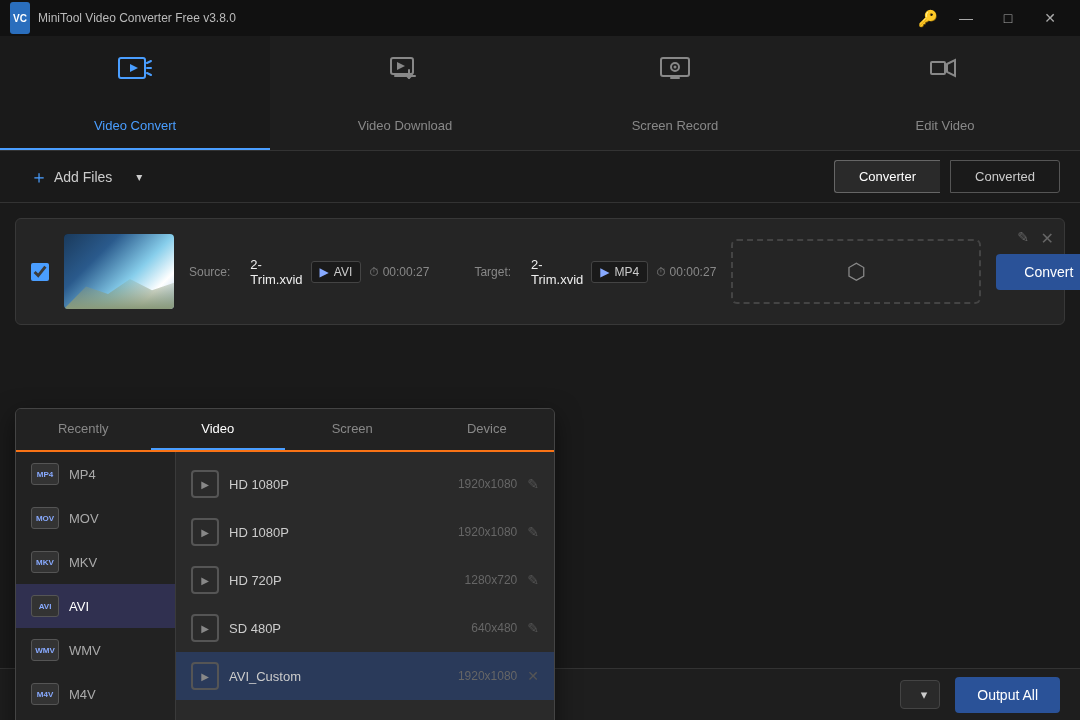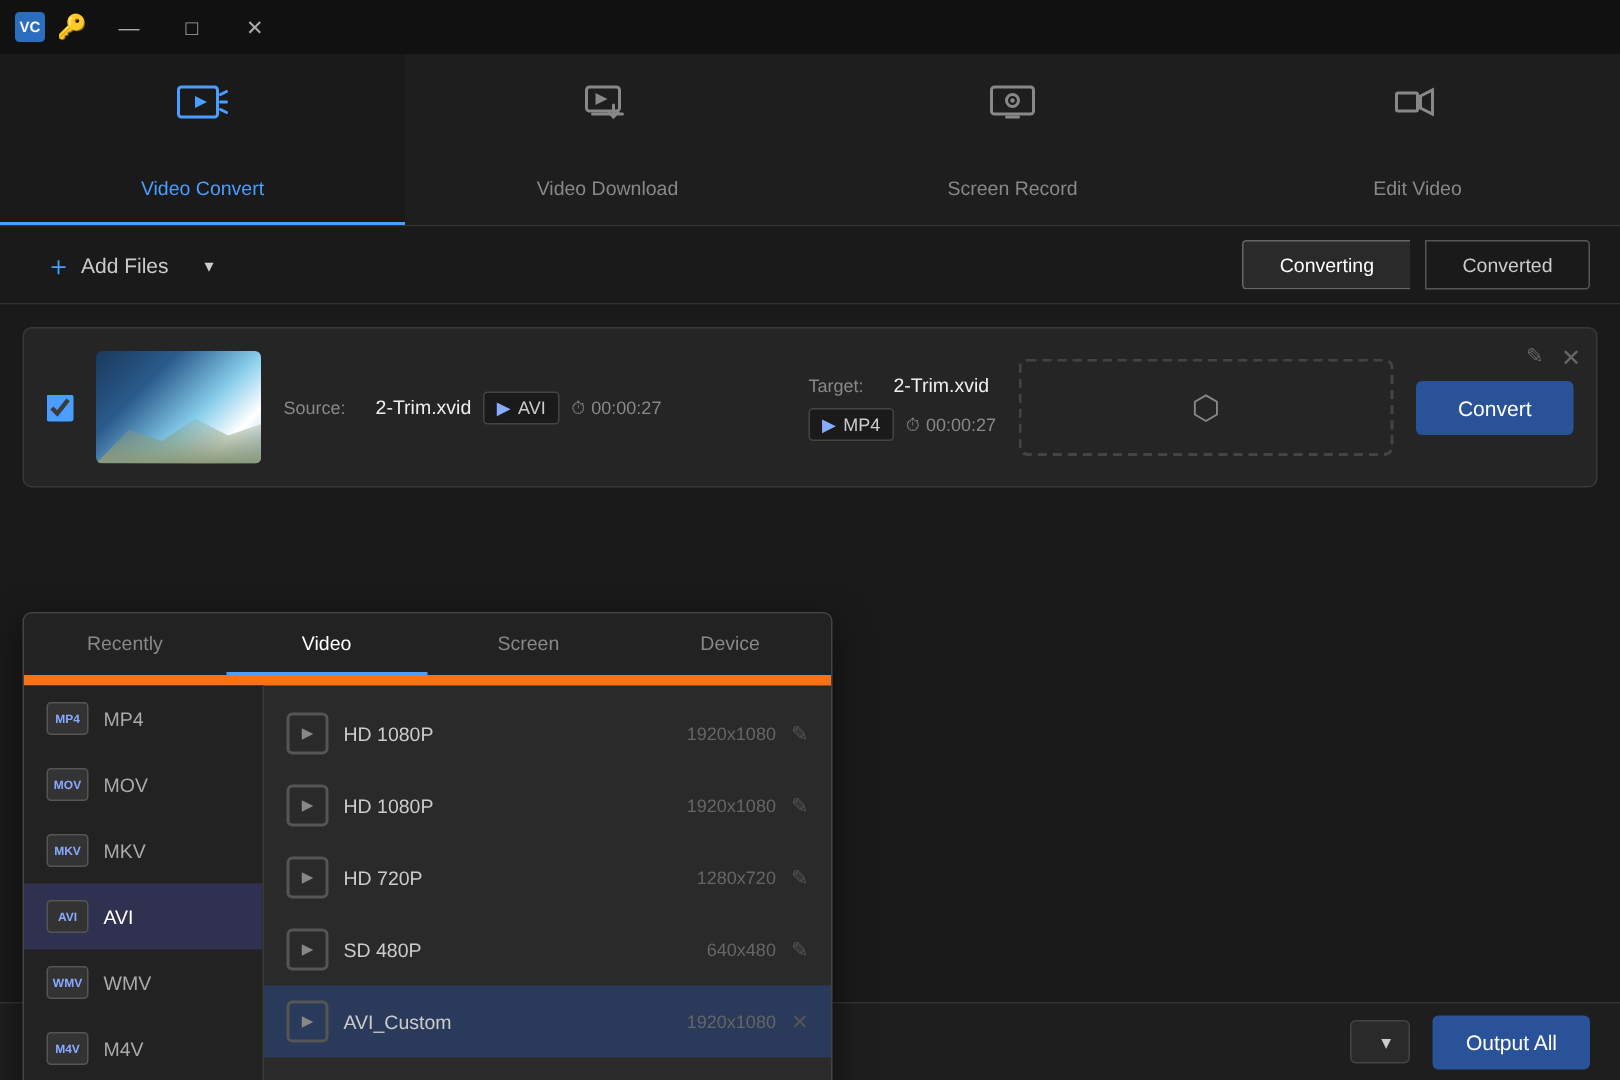--- a/index.html
+++ b/index.html
@@ -17,21 +17,21 @@
     #title-bar {
       height: 36px;
       background: #111;
       display: flex;
       align-items: center;
       padding: 0 10px;
       gap: 8px;
       position: relative;
     }
     #app-logo {
-      width: 20px; height: 20px;
+      width: 20px; height: 32px;
       background: #2a6ebd;
       border-radius: 3px;
       display: flex; align-items: center; justify-content: center;
       font-size: 10px; font-weight: bold; color: white;
       flex-shrink: 0;
     }
     #app-title {
       font-size: 12px;
       color: #bbb;
       flex: 1;
@@ -284,21 +284,21 @@
       border-radius: 6px;
       z-index: 100;
       overflow: hidden;
       box-shadow: 0 8px 24px rgba(0,0,0,0.5);
     }
 
     
     #format-tabs {
       display: flex;
       background: #222;
-      border-bottom: 7px solid #f97316;
+      border-bottom: 2px solid #f97316;
     }
     .format-tab {
       flex: 1;
       padding: 12px;
       text-align: center;
       cursor: pointer;
       font-size: 13px;
       color: #888;
       border-bottom: 2px solid transparent;
     }
@@ -441,20 +441,21 @@
 
     ::-webkit-scrollbar { width: 4px; }
     ::-webkit-scrollbar-track { background: #222; }
     ::-webkit-scrollbar-thumb { background: #444; border-radius: 2px; }
   </style>
 </head>
 <body>
 
 <div id="title-bar">
   <div id="app-logo">VC</div>
+  <span id="app-title">MiniTool Video Converter Free v3.8.0</span>
   <span id="key-icon">🔑</span>
   <div id="title-controls">
     <button class="title-btn">—</button>
     <button class="title-btn">□</button>
     <button class="title-btn close">✕</button>
   </div>
 </div>
 
 <div id="nav-bar">
   <div class="nav-item active">
@@ -504,21 +505,21 @@
   </div>
 </div>
 
 <div id="toolbar">
   <button id="add-files-btn">
     <span style="font-size:18px; color:#4a9eff;">＋</span>
     <span>Add Files</span>
   </button>
   <button id="add-files-dropdown">▾</button>
   <div style="flex:1;"></div>
-  <button id="tab-converting">Converting</button>
+  <button id="tab-converting">Converter</button>
   <button id="tab-converted">Converted</button>
 </div>
 
 <div id="main-content">
 
   <div id="file-card">
     <input type="checkbox" id="file-checkbox" checked="" style="">
     <div id="file-thumbnail">
       <div class="thumb-bg">
         <div class="thumb-mountain"></div>
@@ -534,21 +535,21 @@
           <span class="format-icon-avi">▶</span>
           <span>AVI</span>
         </div>
         <div class="duration-badge">
           <span>⏱</span>
           <span>00:00:27</span>
         </div>
       </div>
     </div>
 
-    <div style="display:flex; flex-direction:column; gap:8px; margin-left:30px;">
+    <div style="display:flex; gap:8px; margin-left:30px;">
       <div class="file-row">
         <span class="file-label">Target:</span>
         <span class="file-name">2-Trim.xvid</span>
       </div>
       <div class="file-row" style="gap:8px;">
         <div class="format-badge">
           <span class="format-icon-mp4">▶</span>
           <span>MP4</span>
         </div>
         <div class="duration-badge">

